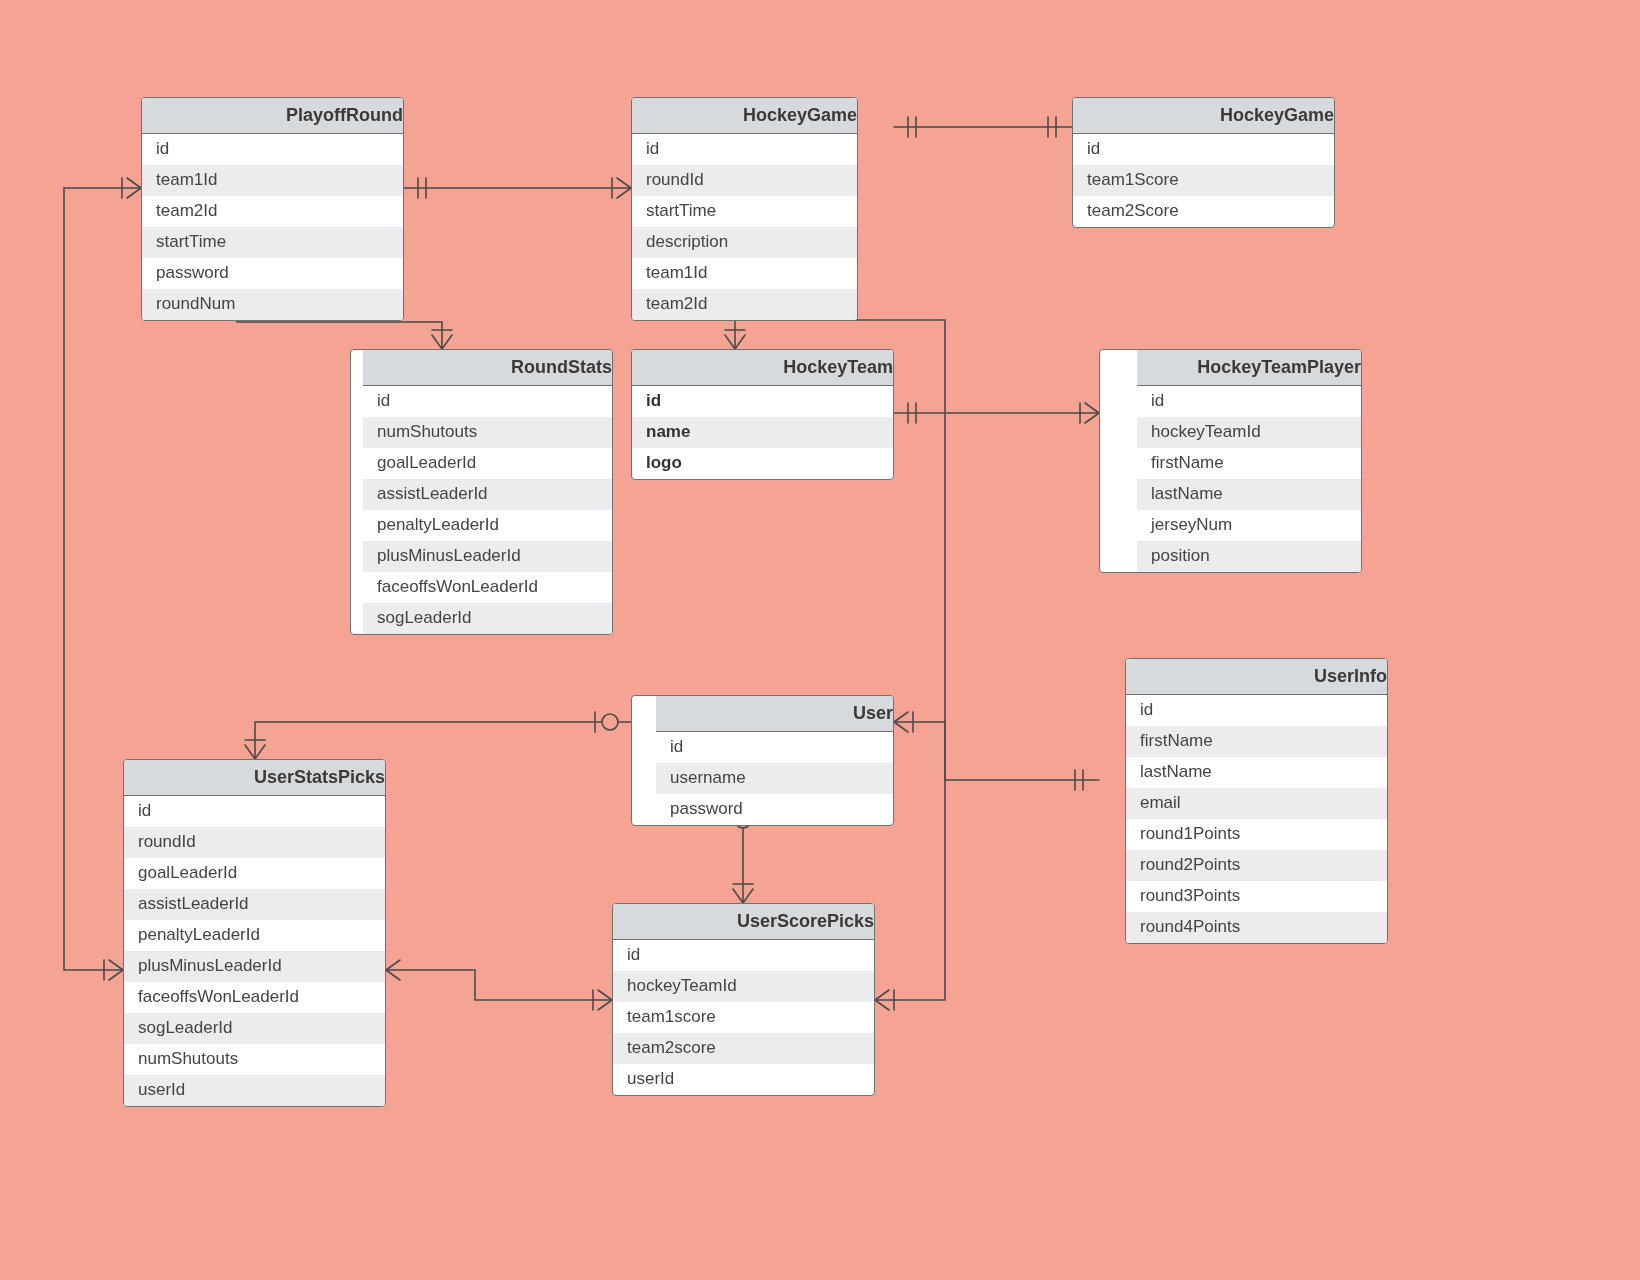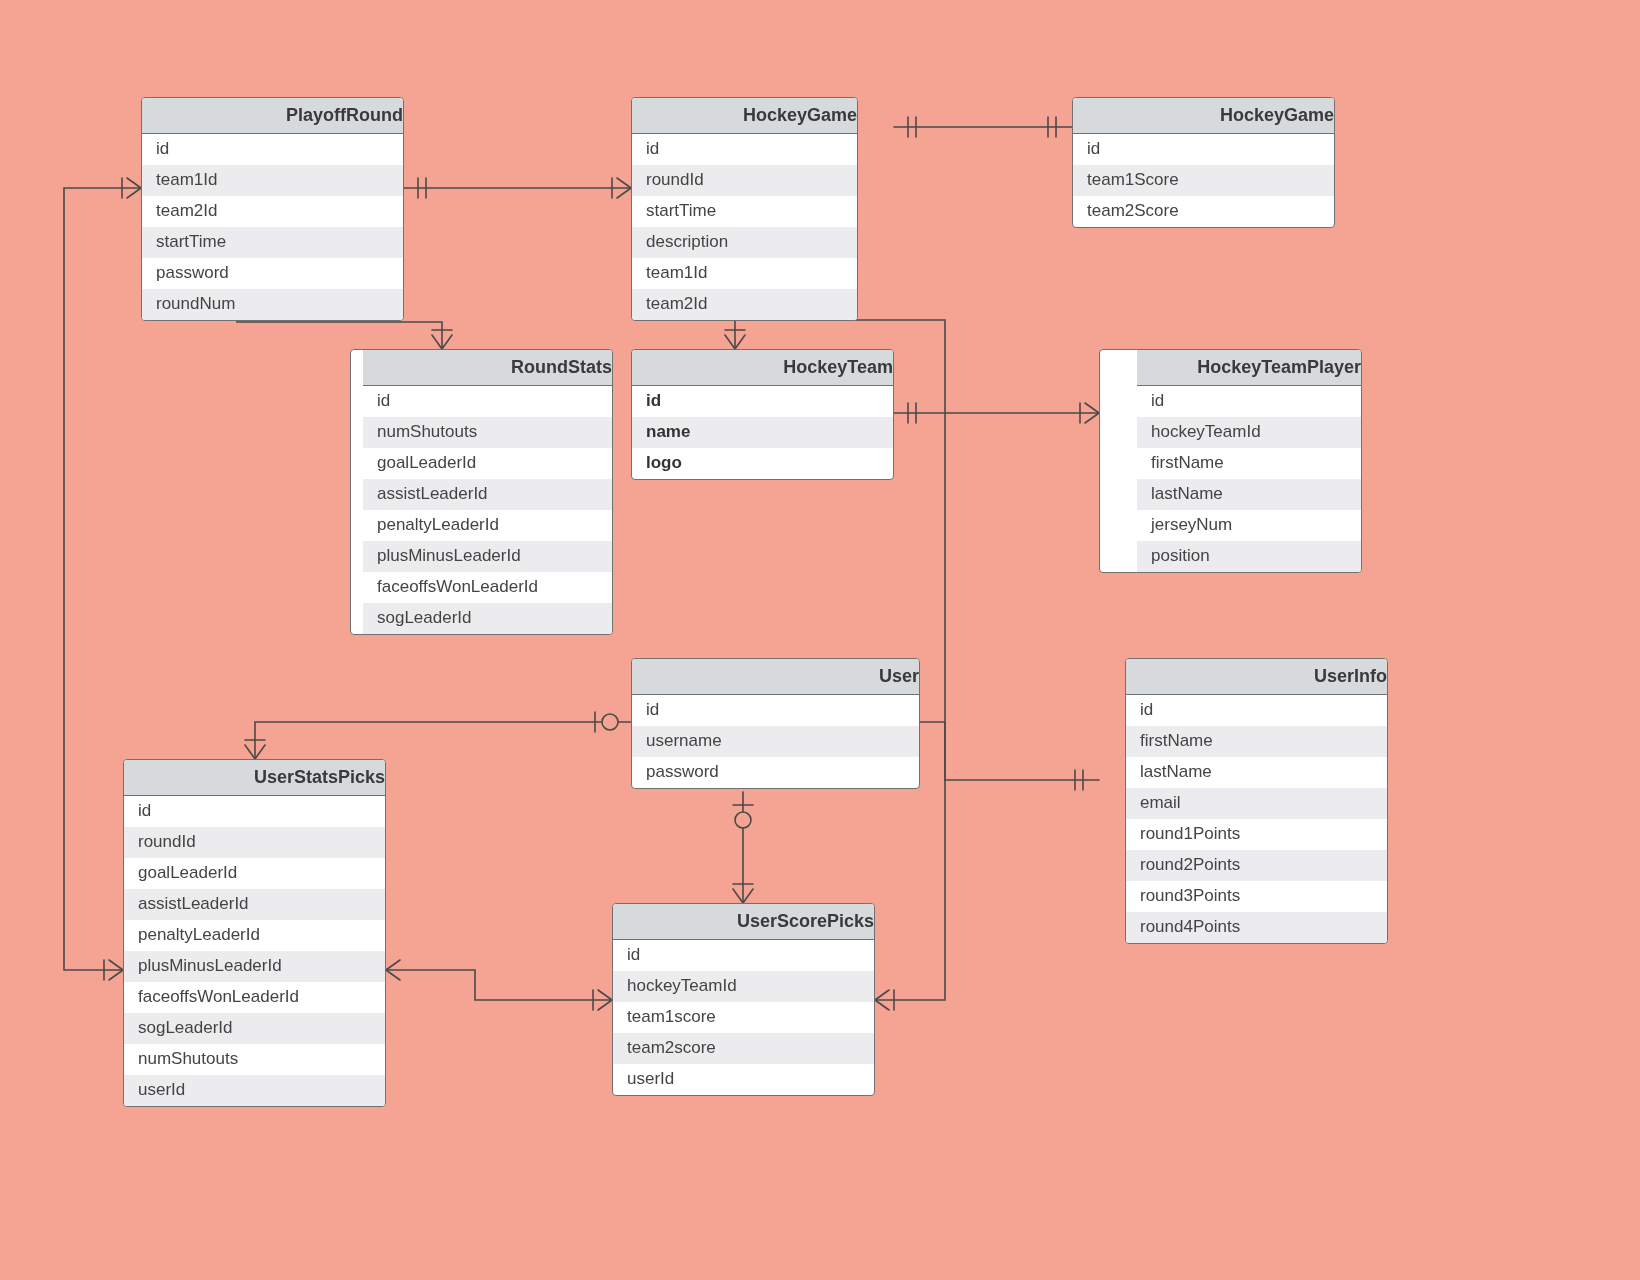--- a/index.html
+++ b/index.html
@@ -210,21 +210,21 @@
     <div class="title">HockeyTeamPlayer</div>
     <div class="rows">
       <div class="row">id</div>
       <div class="row">hockeyTeamId</div>
       <div class="row">firstName</div>
       <div class="row">lastName</div>
       <div class="row">jerseyNum</div>
       <div class="row">position</div>
     </div>
   </div>
-<div id="box-user" class="entity" style="left: 631px; top: 658px; width: 289px;">
+<div id="box-user" class="entity" style="left: 631px; top: 695px; width: 263px; padding-left: 24px;">
     <div class="title">User</div>
     <div class="rows">
       <div class="row">id</div>
       <div class="row">username</div>
       <div class="row">password</div>
     </div>
   </div>
 <div id="box-userInfo" class="entity" style="left: 1125px; top: 658px; width: 263px;">
     <div class="title">UserInfo</div>
     <div class="rows">

